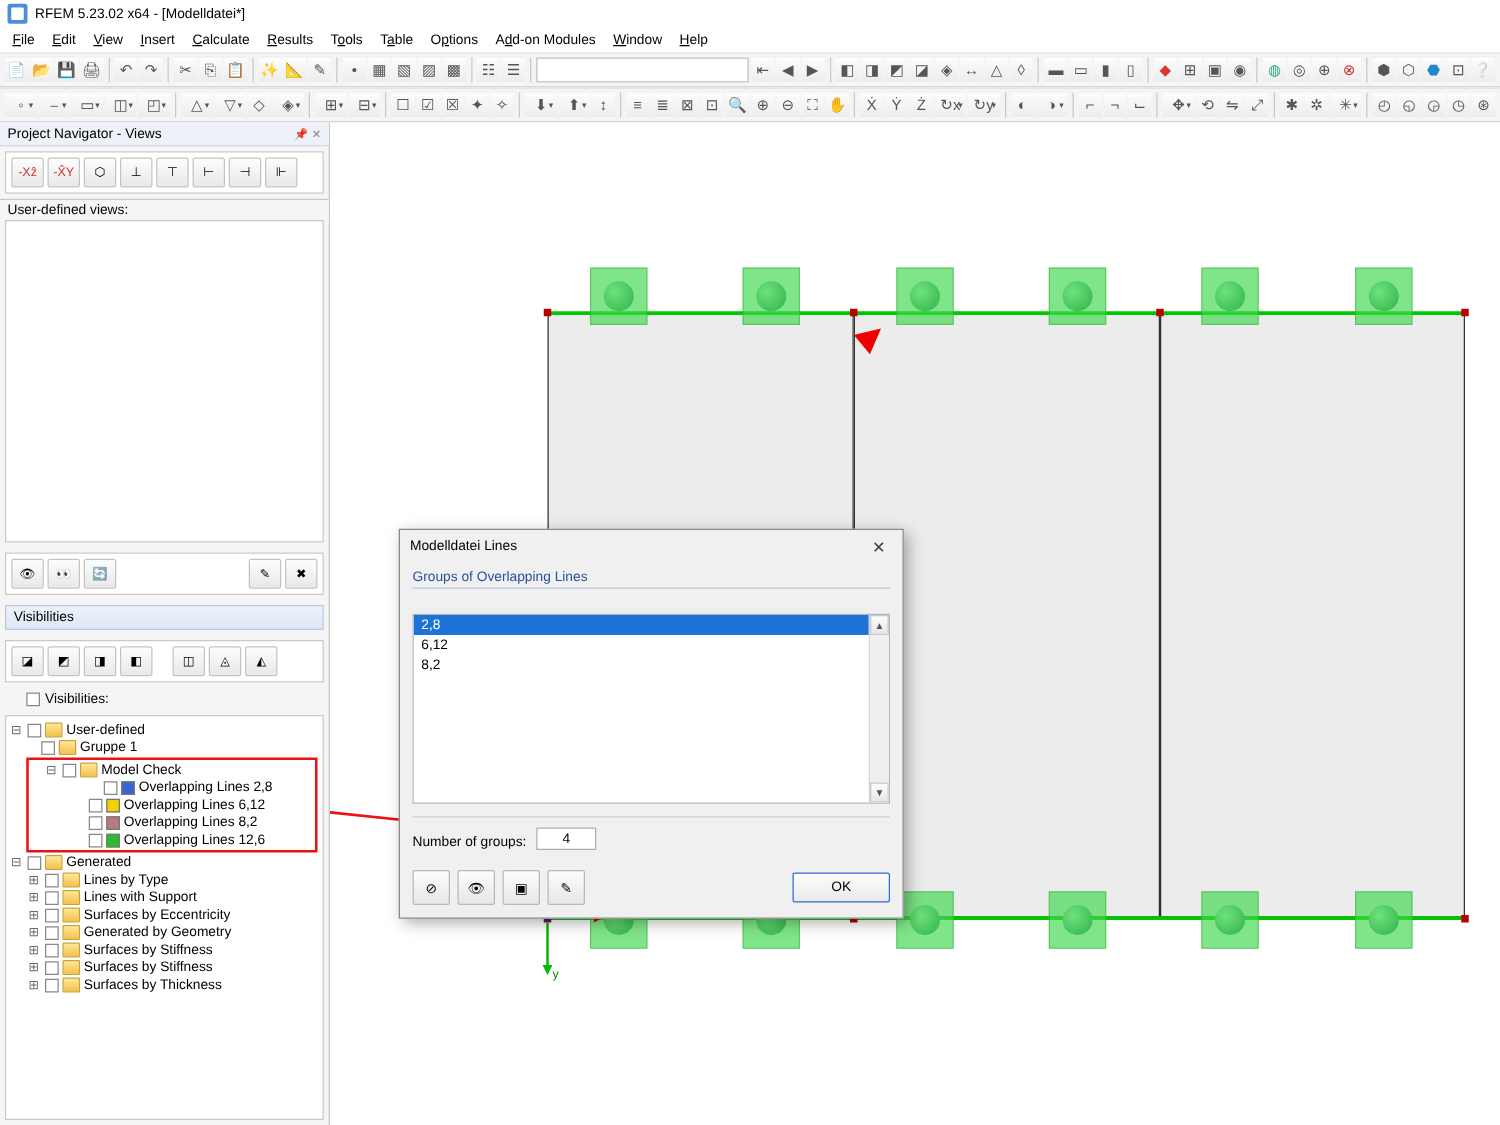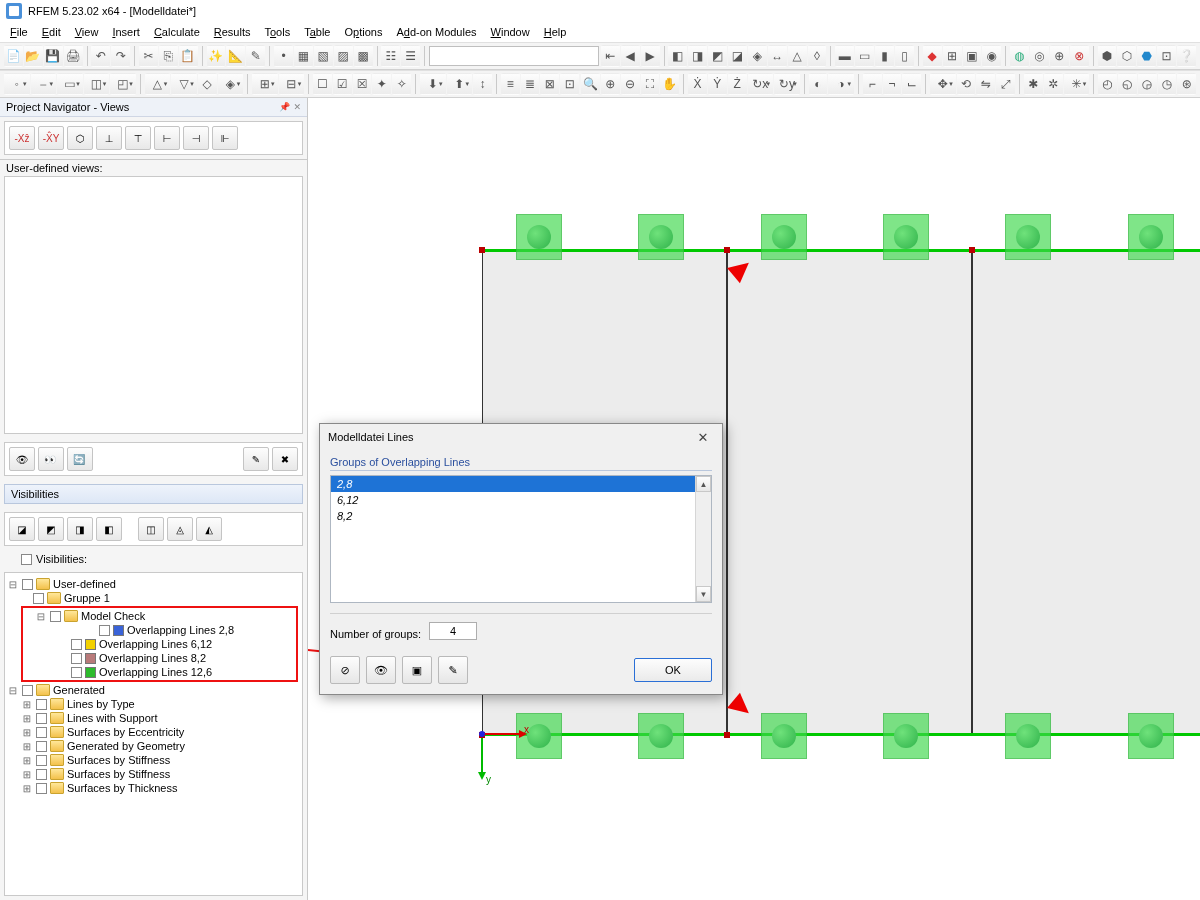--- a/index.html
+++ b/index.html
@@ -10,21 +10,21 @@
   .menubar { height: 20px; background: #fff; display: flex; align-items: center; padding: 0 4px; gap: 2px;}
   .menubar span { padding: 2px 6px; cursor: default;}
   .menubar span u { text-decoration: underline; }
   .toolbar { height: 28px; background: #f4f4f4; border-top:1px solid #e0e0e0;border-bottom:1px solid #d0d0d0; display: flex; align-items: center; padding: 0 4px; gap: 1px;}
   .tbtn { width: 22px; height: 22px; background: linear-gradient(#fdfdfd,#ececec); border:1px solid transparent; border-radius:2px; display:flex;align-items:center;justify-content:center;font-size:12px;color:#555;}
   .tbtn.wider{width:30px;position:relative;}
   .tbtn.wider::after{content:"▾";position:absolute;right:2px;font-size:7px;color:#555;}
   .sep{width:1px;height:20px;background:#c9c9c9;margin:0 3px;}
   .tb-input{height:20px;border:1px solid #bfbfbf;background:#fff;}
   .main { display:flex; height: calc(900px - 22px - 20px - 28px - 28px); }
-  .sidepanel { width: 308px; border-right:1px solid #c8c8c8; background:#f5f5f5; display:flex;flex-direction:column;}
+  .sidepanel { width: 264px; border-right:1px solid #c8c8c8; background:#f5f5f5; display:flex;flex-direction:column;}
   .panel-title{background:#eef2f8;border-bottom:1px solid #cfd6e4;padding:3px 6px;display:flex;align-items:center;gap:6px;}
   .pin{margin-left:auto;font-size:9px;color:#888;}
   .panel-row{background:#fff;border:1px solid #c9c9c9;margin:4px;padding:4px;display:flex;gap:3px;align-items:center;}
   .pbtn{width:26px;height:24px;background:linear-gradient(#fdfdfd,#e8e8e8);border:1px solid #c4c4c4;border-radius:2px;display:flex;align-items:center;justify-content:center;font-size:10px;}
   .panel-label{padding:2px 6px;border-top:1px solid #c9c9c9;background:#f5f5f5;}
   .panel-body{background:#fff;border:1px solid #c9c9c9;margin:0 4px 4px 4px;flex:1;overflow:auto;padding:4px;}
   .vis-head{background:linear-gradient(#eef3fb,#dde7f6);border:1px solid #b9c7dd;margin:4px;padding:3px 6px;}
   .tree{margin:4px;background:#fff;border:1px solid #c9c9c9;padding:4px 2px;height:330px;overflow:auto;}
   .tree-row{display:flex;align-items:center;gap:3px;padding:1px 0;white-space:nowrap;}
   .ind{display:inline-block;width:12px;text-align:center;color:#6a6a6a;font-size:10px;}
@@ -45,22 +45,22 @@
   .axis-y::after{content:"";position:absolute;left:-3px;bottom:-6px;border-top:8px solid #0b0;border-left:4px solid transparent;border-right:4px solid transparent;}
   .axis-lbl{position:absolute;font-size:10px;}
   .arrow{position:absolute;width:30px;height:20px;}
   .arrow::before{content:"";position:absolute;inset:0;border-left:20px solid #e00;border-top:10px solid transparent;border-bottom:10px solid transparent;transform:rotate(var(--rot,0deg));}
   .pink-line{position:absolute;height:2px;background:#e11;}
 
   .dialog{position:absolute;width:404px;background:#f0f0f0;border:1px solid #888;box-shadow:3px 3px 12px rgba(0,0,0,.35);}
   .dlg-title{height:26px;display:flex;align-items:center;padding:0 8px;font-size:12px;}
   .dlg-close{margin-left:auto;width:22px;height:20px;display:flex;align-items:center;justify-content:center;font-size:13px;color:#444;}
   .dlg-body{padding:6px 10px 10px;}
-  .group-label{color:#2a4f9e;font-size:11px;border-bottom:1px solid #b9c7dd;padding-bottom:2px;margin-bottom:4px;}
-  .listbox{border:1px solid #aeb7c2;background:#fff;height:128px;position:relative;overflow:hidden;font-style:italic;}
+  .group-label{color:#2a4f9e;font-size:11px;border-bottom:1px solid #b9c7dd;padding-bottom:2px;margin-bottom:20px;}
+  .listbox{border:1px solid #aeb7c2;background:#fff;height:152px;position:relative;overflow:hidden;}
   .list-sel{background:#1e73d6;color:#fff;padding:2px 6px;}
   .list-item{padding:2px 6px;}
   .scrollbar{position:absolute;right:0;top:0;bottom:0;width:16px;background:#efefef;border-left:1px solid #d6d6d6;}
   .scroll-up,.scroll-dn{height:16px;background:linear-gradient(#fdfdfd,#e7e7e7);border:1px solid #c8c8c8;display:flex;align-items:center;justify-content:center;font-size:8px;color:#555;}
   .n-row{display:flex;align-items:flex-end;gap:8px;margin-top:10px;border-top:1px solid #d0d0d0;padding-top:8px;}
   .n-row input{width:48px;height:18px;border:1px solid #adadad;text-align:center;background:#fff;}
   .dlg-btnrow{display:flex;align-items:center;gap:6px;margin-top:16px;}
   .dlg-tbtn{width:30px;height:28px;background:linear-gradient(#fdfdfd,#e6e6e6);border:1px solid #b9b9b9;border-radius:2px;display:flex;align-items:center;justify-content:center;}
   .okbtn{margin-left:auto;width:78px;height:24px;background:linear-gradient(#fdfdfd,#eaeaea);border:1px solid #2a6fd6;border-radius:2px;display:flex;align-items:center;justify-content:center;}
 </style>
@@ -269,21 +269,21 @@
           <div class="fold"></div>
           <span>Gruppe 1</span>
         </div>
       <div class="redbox" style="margin:1px 2px 1px 14px;padding:1px 0">
         <div class="tree-row" style="padding-left:12px">
             <span class="ind">⊟</span>
             <div class="cb"></div>
             <div class="fold"></div>
             <span>Model Check</span>
           </div>
-        <div class="tree-row" style="padding-left:76px">
+        <div class="tree-row" style="padding-left:60px">
             <div class="cb"></div>
             <div class="swatch" style="background:#3a63d8"></div>
             <span>Overlapping Lines 2,8</span>
           </div>
         <div class="tree-row" style="padding-left:48px">
             <div class="cb"></div>
             <div class="swatch" style="background:#f2d100"></div>
             <span>Overlapping Lines 6,12</span>
           </div>
         <div class="tree-row" style="padding-left:48px">

